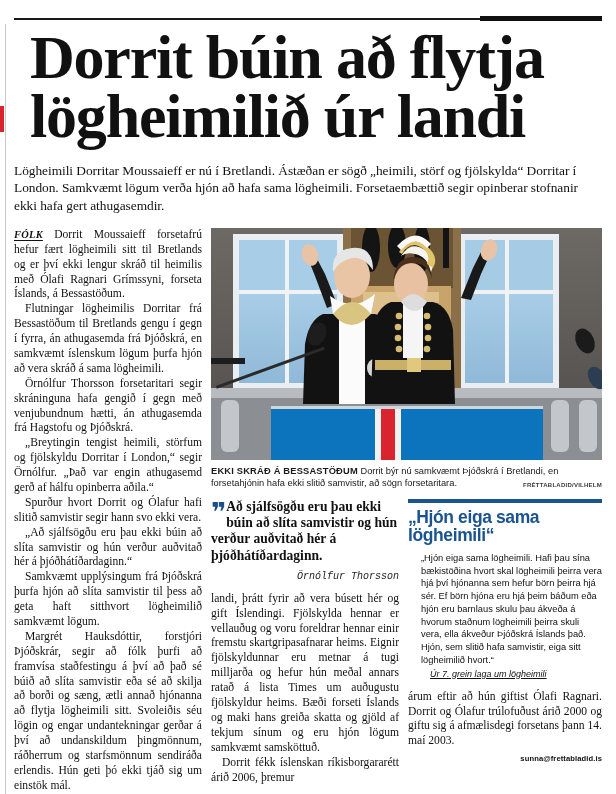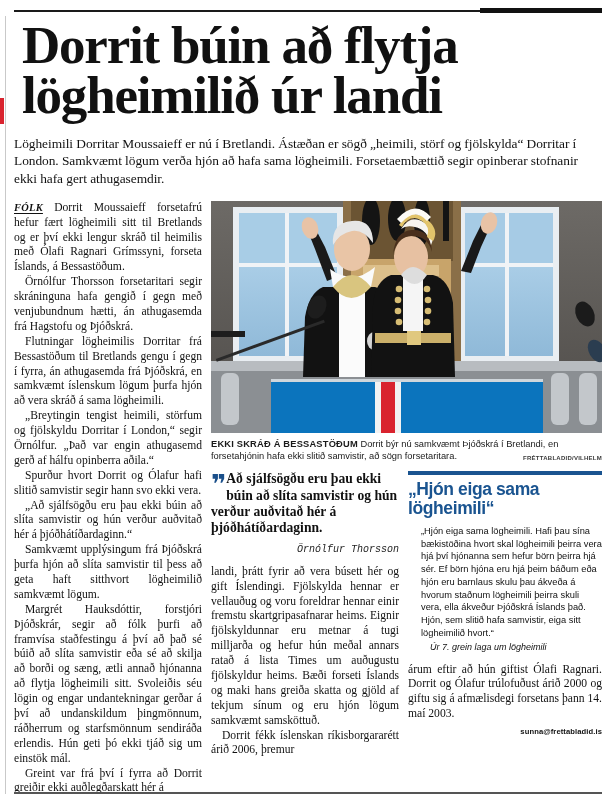--- a/index.html
+++ b/index.html
@@ -55,25 +55,25 @@
     position: absolute;
     left: 5px;
     top: 8px;
     width: 1px;
     height: 780px;
     background: #c9c9c9;
   }
 
   
   .headline {
-    margin: 8px;
+    margin: 16px;
     padding: 12px 0 0 0;
     font-family: "Liberation Serif", serif;
     font-weight: bold;
-    font-size: 53px;
+    font-size: 62px;
     line-height: 0.95;
     letter-spacing: -1.2px;
     color: #111111;
   }
   .headline .hl-line { display: block; }
 
   
   .standfirst {
     margin: 14px 0 0 0;
     font-size: 13.4px;
@@ -223,20 +223,21 @@
     line-height: 1.37;
     color: #111;
     margin: 0 0 0 13px;
   }
   .factbox-src {
     font-family: "Liberation Sans", sans-serif;
     font-style: italic;
     font-size: 9.0px;
     color: #111;
     margin: 2px 0 0 22px;
+    text-decoration: underline;
   }
 
   .email {
     font-family: "Liberation Sans", sans-serif;
     font-weight: bold;
     font-size: 7.6px;
     letter-spacing: 0.1px;
     text-align: right;
     margin-top: 5px;
     color: #111;
@@ -266,22 +267,22 @@
     <span class="hl-line">lögheimilið úr landi</span>
   </h1>
 
   <p class="standfirst">Lögheimili Dorritar Moussaieff er nú í Bretlandi. Ástæðan er sögð „heimili, störf og fjölskylda“ Dorritar í London. Samkvæmt lögum verða hjón að hafa sama lögheimili. Forsetaembættið segir opinberar stofnanir ekki hafa gert athugasemdir.</p>
 
   <div class="content">
 
     <div class="col col1">
       <div class="bodytext">
         <p class="first"><span class="kicker">FÓLK</span> <span>Dorrit Moussaieff forsetafrú hefur fært lögheimili sitt til Bretlands og er því ekki lengur skráð til heimilis með Ólafi Ragnari Grímssyni, forseta Íslands, á Bessastöðum.</span></p>
+        <p>Flutningar lögheimilis Dorritar frá Bessastöðum til Bretlands gengu í gegn í fyrra, án athugasemda frá Þjóðskrá, en samkvæmt íslenskum lögum þurfa hjón að vera skráð á sama lögheimili.</p>
         <p>Örnólfur Thorsson forsetaritari segir skráninguna hafa gengið í gegn með venjubundnum hætti, án athugasemda frá Hagstofu og Þjóðskrá.</p>
-        <p>Flutningar lögheimilis Dorritar frá Bessastöðum til Bretlands gengu í gegn í fyrra, án athugasemda frá Þjóðskrá, en samkvæmt íslenskum lögum þurfa hjón að vera skráð á sama lögheimili.</p>
         <p>„Breytingin tengist heimili, störfum og fjölskyldu Dorritar í London,“ segir Örnólfur. „Það var engin athugasemd gerð af hálfu opinberra aðila.“</p>
         <p>Spurður hvort Dorrit og Ólafur hafi slitið samvistir segir hann svo ekki vera.</p>
         <p>„Að sjálfsögðu eru þau ekki búin að slíta samvistir og hún verður auðvitað hér á þjóðhátíðardaginn.“</p>
         <p>Samkvæmt upplýsingum frá Þjóðskrá þurfa hjón að slíta samvistir til þess að geta haft sitthvort lögheimilið samkvæmt lögum.</p>
         <p>Margrét Hauksdóttir, forstjóri Þjóðskrár, segir að fólk þurfi að framvísa staðfestingu á því að það sé búið að slíta samvistir eða sé að skilja að borði og sæng, ætli annað hjónanna að flytja lögheimili sitt. Svoleiðis séu lögin og engar undantekningar gerðar á því að undanskildum þingmönnum, ráðherrum og starfsmönnum sendiráða erlendis. Hún geti þó ekki tjáð sig um einstök mál.</p>
         <p>Greint var frá því í fyrra að Dorrit greiðir ekki auðlegðarskatt hér á</p>
       </div>
     </div>
 
     <div class="col col-rest">

